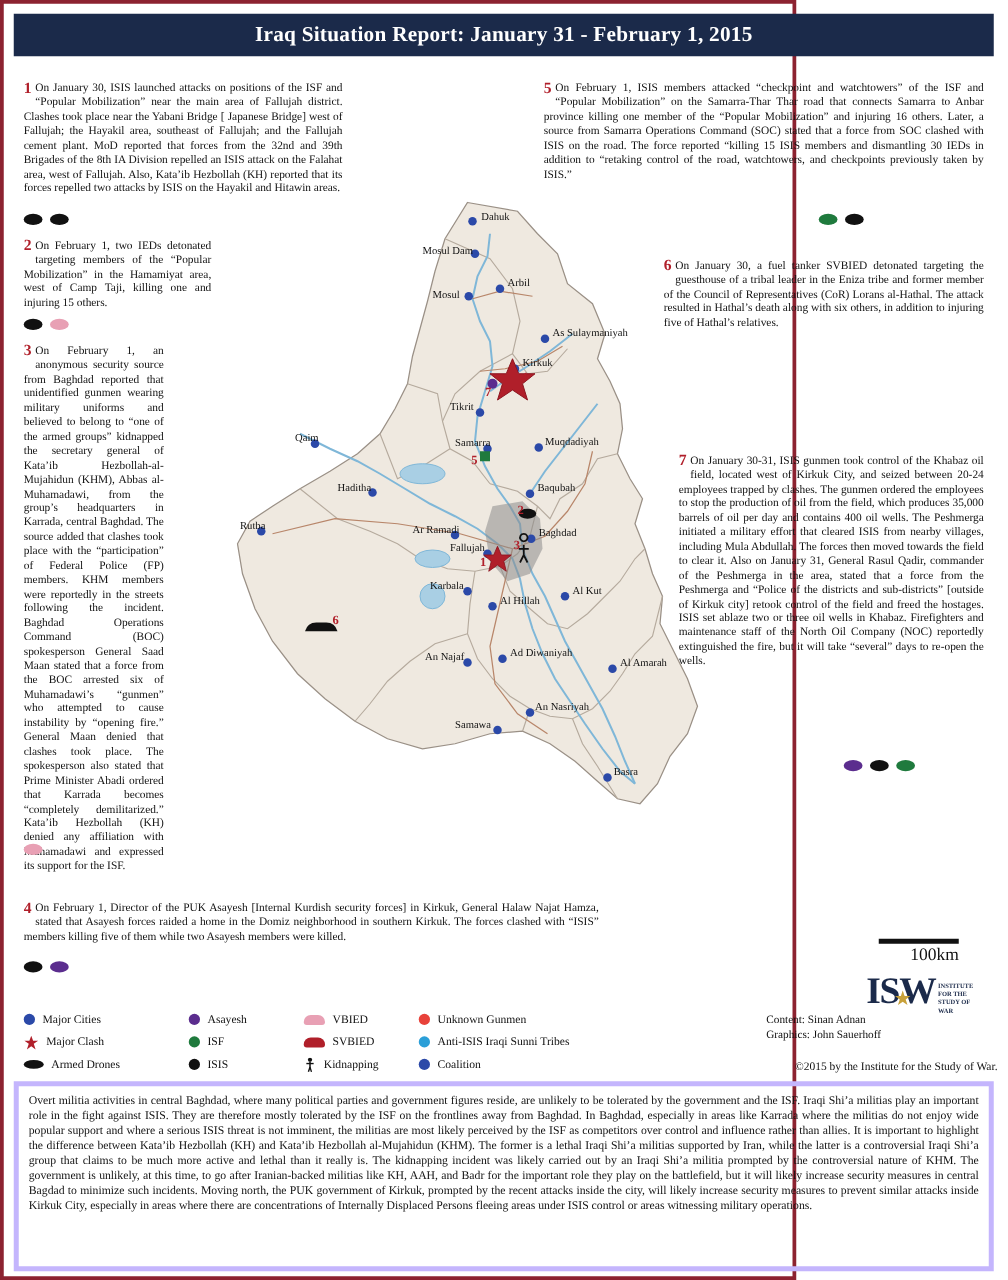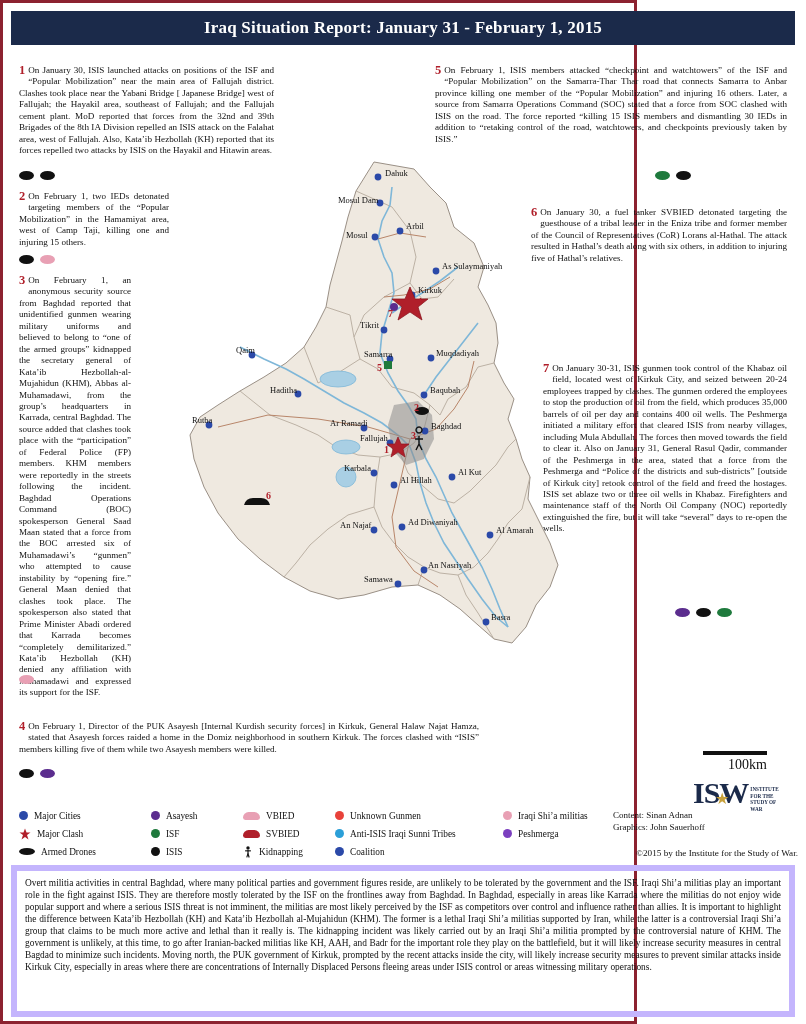--- a/index.html
+++ b/index.html
@@ -200,21 +200,21 @@
     text-align: right;
   }
 
   
   .footer {
     position: absolute;
     left: 8px;
     top: 862px;
     width: 784px;
     height: 152px;
-    border: 6px solid #c4b5fd;
+    border: 4px solid #c4b5fd;
     box-sizing: border-box;
     padding: 6px 8px;
     font-size: 9.4px;
     line-height: 1.28;
     text-align: justify;
   }
   .footer p { margin: 0; }
 </style>
 </head>
 <body>
@@ -501,30 +501,20 @@
         <div class="legend-item">
           <span class="dot" style="background:#2b9fd8"></span>
           <span class="lbl">Anti-ISIS Iraqi Sunni Tribes</span>
         </div>
         <div class="legend-item">
           <span class="dot" style="background:#2b49a8"></span>
           <span class="lbl">Coalition</span>
         </div>
       </div>
 
-      <div class="legend-col c5">
-        <div class="legend-item">
-          <span class="dot" style="background:#e8a0b4"></span>
-          <span class="lbl">Iraqi Shi’a militias</span>
-        </div>
-        <div class="legend-item">
-          <span class="dot" style="background:#7b3fbf"></span>
-          <span class="lbl">Peshmerga</span>
-        </div>
-      </div>
 
     </div>
   </div>
 
   <div class="credits">
     <div>Content: Sinan Adnan</div>
     <div>Graphics:  John Sauerhoff</div>
   </div>
   <div class="copyright">©2015 by the Institute for the Study of War.</div>
 

